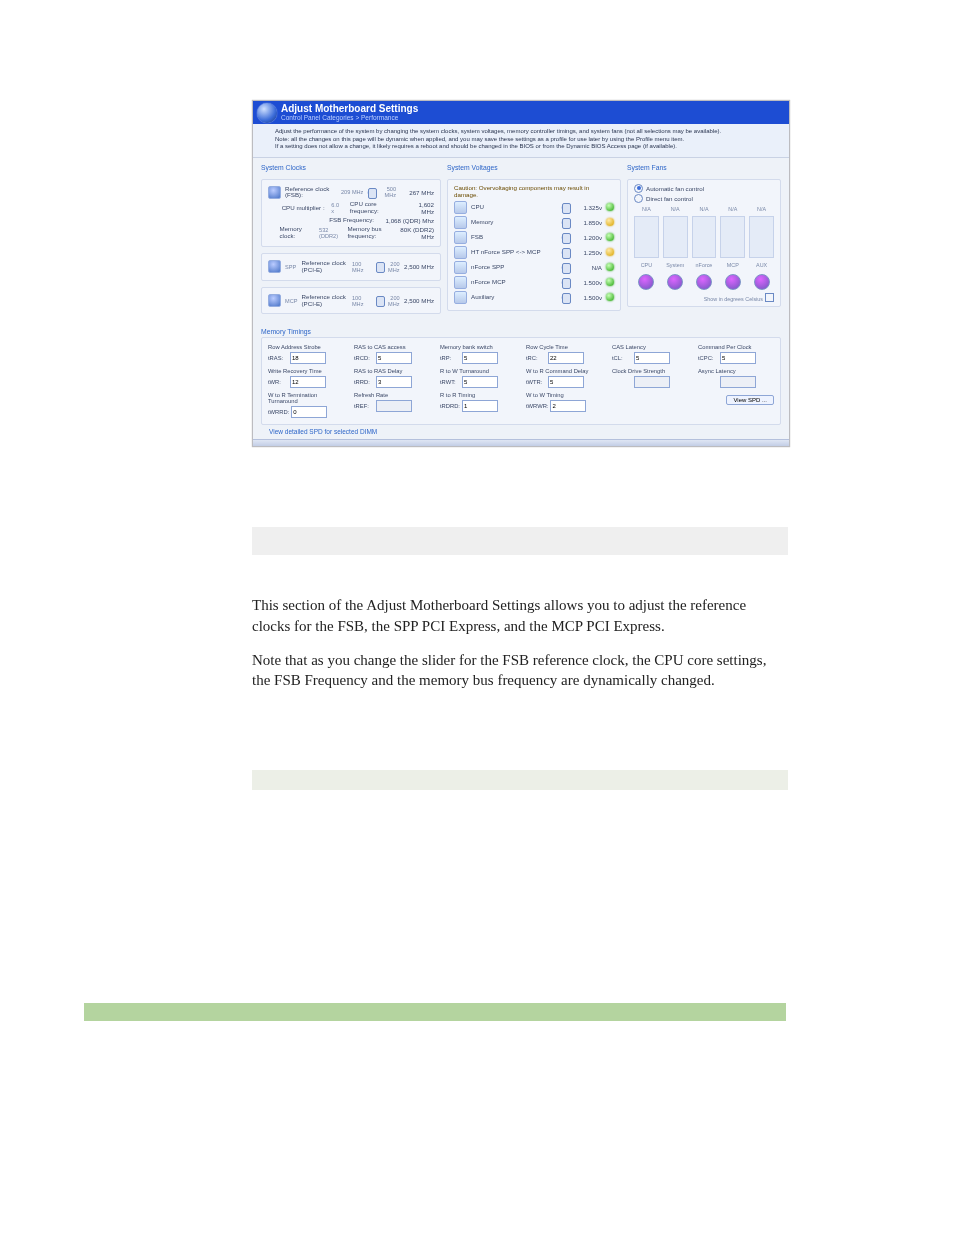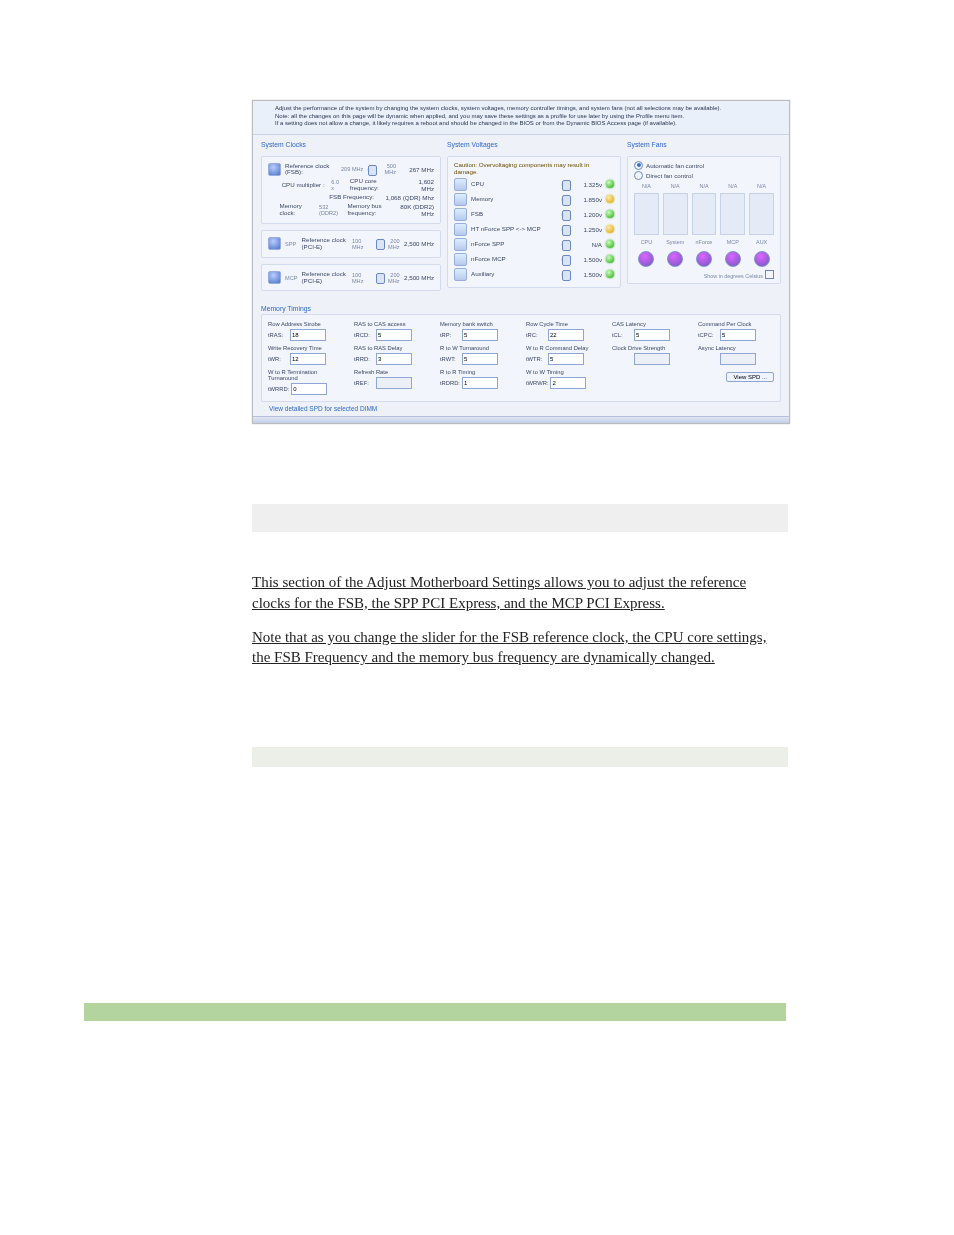--- a/index.html
+++ b/index.html
@@ -56,30 +56,35 @@
   .tim-cell .abbr { min-width: 20px; }
   .tim-cell input, .tim-cell select { font-size: 6px; width: 32px; height: 10px; border: 1px solid #8ea6d6; background: #fff; padding: 0 1px; }
   .tim-cell input[readonly] { background: #eceff6; }
   .view-btn-row { display: flex; justify-content: flex-end; margin-top: 3px; }
   .btn { font-size: 6px; border: 1px solid #8ea6d6; background: #eef3ff; padding: 1px 6px; border-radius: 2px; cursor: pointer; }
   .link-small { font-size: 6.5px; color: #2e66c8; margin: 3px 0 0 8px; display: inline-block; }
   .ss-footnote { height: 6px; background: linear-gradient(#dfe6f4, #c3cee6); border-top: 1px solid #b4c0dc; }
 
   .callout-bar { width: 536px; height: 28px; margin: 80px 0 40px 168px; background: #efefef; }
   .bodytext { width: 536px; margin-left: 168px; font-family: Georgia, 'Times New Roman', serif; font-size: 15px; line-height: 1.35; color: #222; }
-  .bodytext p { margin: 0 0 14px 0; text-decoration: underline; }
+  .bodytext p { margin: 0 0 14px 0; }
 
   .lower-bar { width: 536px; height: 20px; margin: 80px 0 0 168px; background: #ecefe7; }
 </style>
 </head>
 <body>
 
 <div class="page">
 
   <div class="screenshot">
+    <div class="ss-header">
+      <div class="cp-icon"></div>
+      <div class="ss-title">Adjust Motherboard Settings</div>
+      <div class="ss-crumb">Control Panel Categories  &gt;  Performance</div>
+    </div>
     <div class="ss-desc">
       <div>Adjust the performance of the system by changing the system clocks, system voltages, memory controller timings, and system fans (not all selections may be available).</div>
       <div>Note: all the changes on this page will be dynamic when applied, and you may save these settings as a profile for use later by using the Profile menu item.</div>
       <div>If a setting does not allow a change, it likely requires a reboot and should be changed in the BIOS or from the Dynamic BIOS Access page (if available).</div>
     </div>
 
     <div class="ss-body">
 
       <div class="panel-col col-left">
         <div class="group-label">System Clocks</div>

